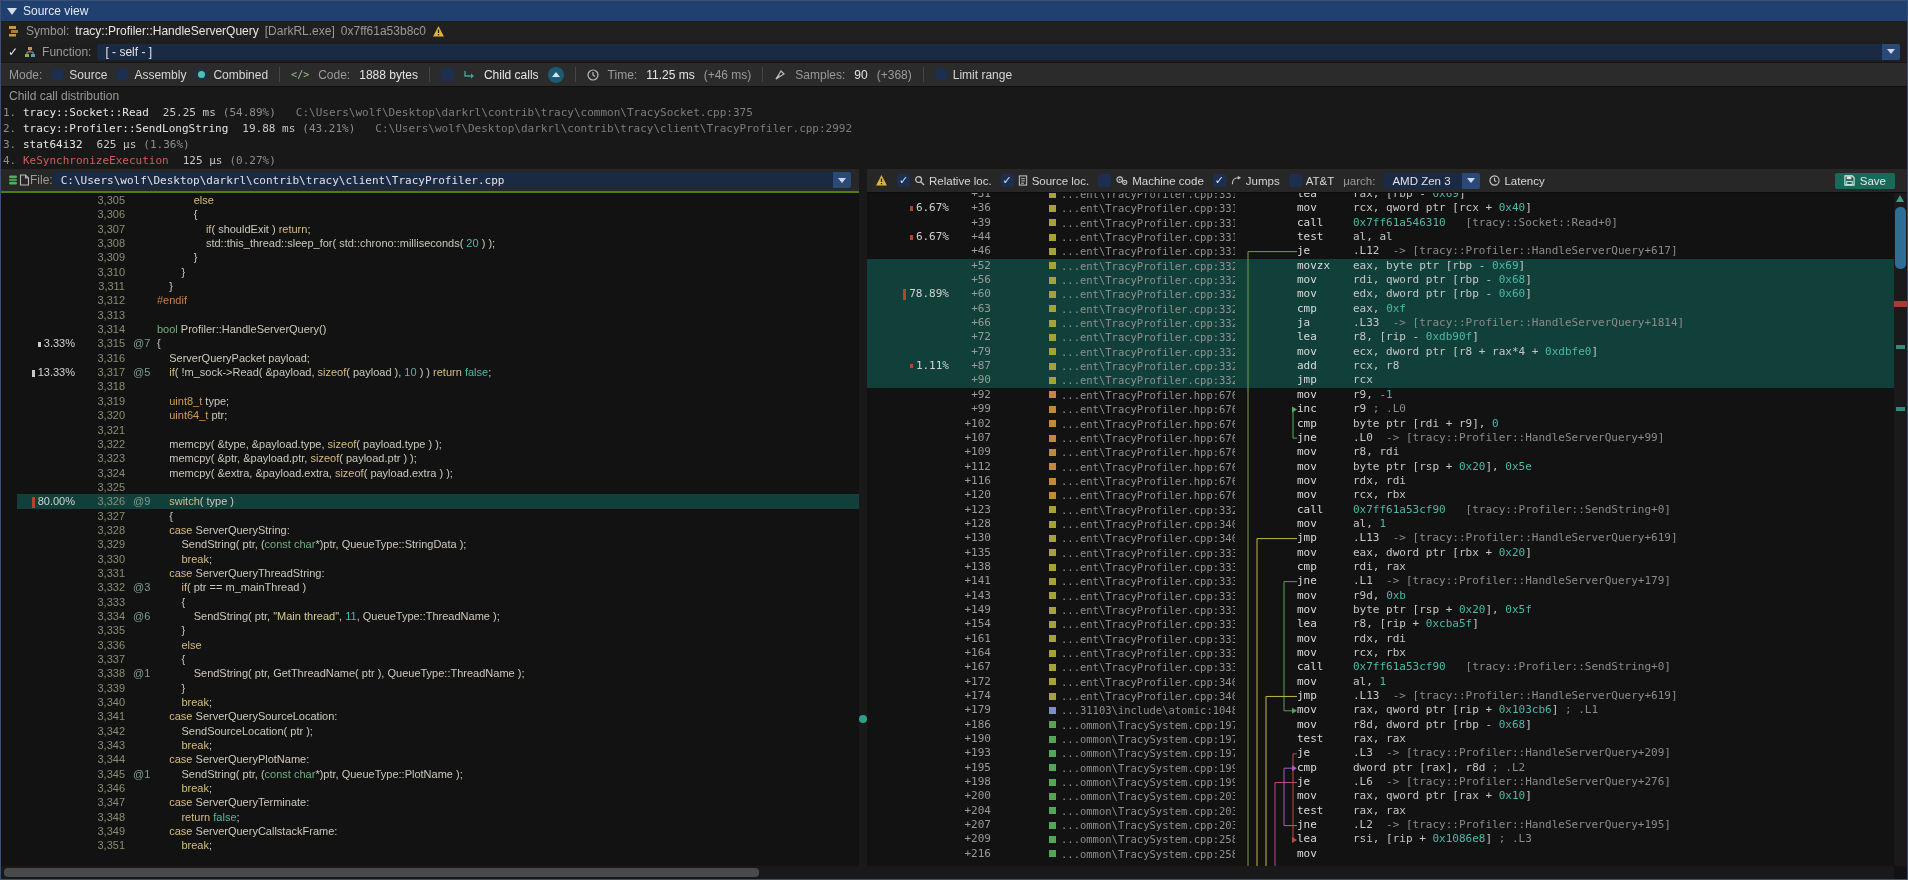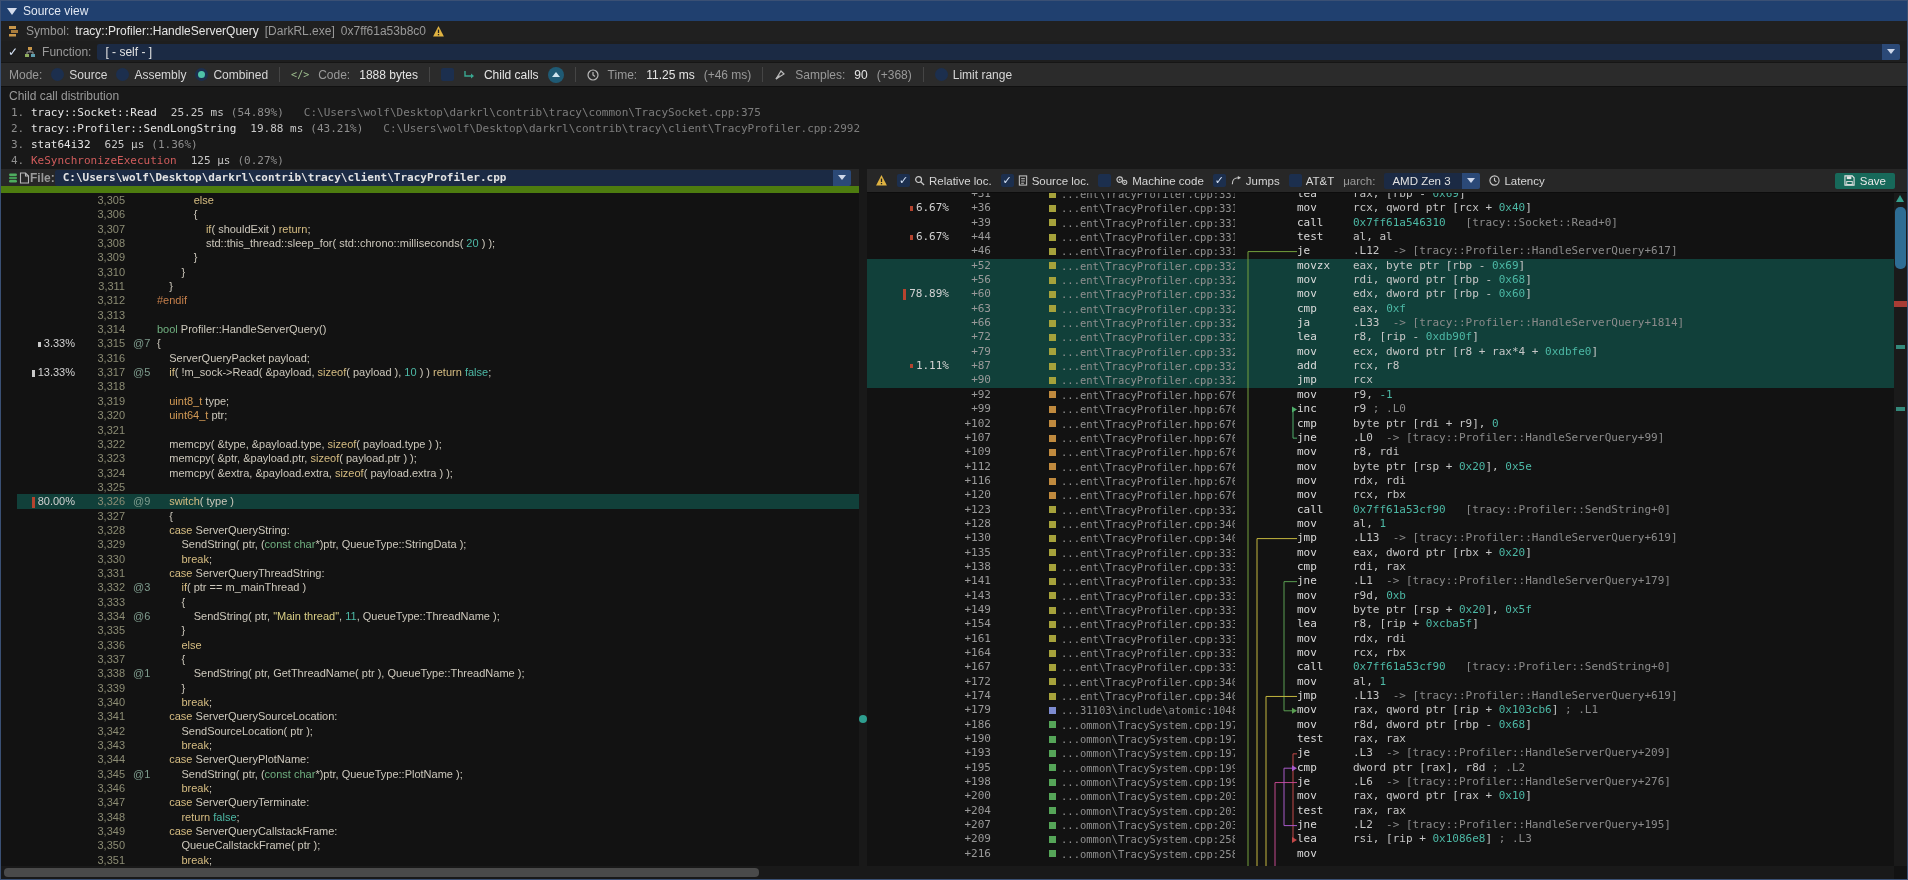--- a/index.html
+++ b/index.html
@@ -29,34 +29,34 @@
   .radio .dot { width:7px; height:7px; border-radius:50%; background:transparent; }
   .radio.on .dot { background:#4fc3a8; }
   .ritem { display:flex; align-items:center; gap:5px; color:#d6d6d6; }
   .checkbox { width:13px; height:13px; border-radius:2px; background:#1c2f4e; color:transparent; font-size:11px; line-height:13px; text-align:center; }
   .checkbox.on { color:#d7e4f7; }
   .roundbtn { width:16px; height:16px; border-radius:50%; background:#1f5a74; display:flex; align-items:center; justify-content:center; }
   .chev-up { width:0; height:0; border-left:4px solid transparent; border-right:4px solid transparent; border-bottom:5px solid #cfe4ee; }
   
   .cc-header { height:18px; line-height:18px; padding-left:8px; color:#9a9a9a; font-size:12px; background:#181818; flex:0 0 auto; }
   .cc-area { height:64px; background:#181818; overflow:hidden; flex:0 0 auto; }
-  .cc-row { height:16px; line-height:16px; font-family:"DejaVu Sans Mono", monospace; font-size:11px; padding-left:10px; white-space:nowrap; }
+  .cc-row { height:16px; line-height:16px; font-family:"DejaVu Sans Mono", monospace; font-size:11px; padding-left:2px; white-space:nowrap; }
   .cc-idx { color:#8f8f8f; display:inline-block; width:20px; }
   .cc-name { color:#e6e6e6; }
   .cc-name.kernel { color:#d05c5c; }
   .cc-time { color:#c9c9c9; margin-left:14px; }
   .cc-pct { color:#8f8f8f; margin-left:7px; }
   .cc-path { color:#7d7d7d; margin-left:20px; }
   
   .panels { flex:1; display:flex; min-height:0; background:#0e0e0e; }
   .panel-left { width:858px; flex:0 0 858px; display:flex; flex-direction:column; min-height:0; }
   .splitter { width:8px; flex:0 0 8px; background:#191919; position:relative; }
   .grip { position:absolute; top:546px; left:0px; width:8px; height:8px; border-radius:50%; background:#2e9e8f; }
   .panel-right { flex:1; display:flex; flex-direction:column; min-height:0; position:relative; }
-  .pheader { height:24px; background:#272727; border-bottom:7px solid #4d7c0f; display:flex; align-items:center; padding:0 6px; gap:0; flex:0 0 auto; font-size:12px;font-weight:bold; }
+  .pheader { height:24px; background:#272727; border-bottom:2px solid #4d7c0f; display:flex; align-items:center; padding:0 6px; gap:0; flex:0 0 auto; font-size:12px; }
   .pathcombo { flex:1; font-family:"DejaVu Sans Mono", monospace; font-size:11px; margin-right:2px; }
   
   .src-body { flex:1; background:#121212; overflow:hidden; position:relative; }
   .srow { display:flex; height:14.35px; line-height:14.35px; font-family:Liberation Sans, sans-serif; font-size:11px; white-space:pre;margin-left:16px; }
   .srow.hl { background:#11403a; }
   .s-pct { flex:0 0 60px; text-align:right; color:#d2d2d2; padding-right:2px; }
   .s-num { flex:0 0 52px; text-align:right; color:#8c8c74; padding-right:4px; }
   .s-anno { flex:0 0 28px; color:#7e9c8e; padding-left:4px; }
   .s-code { flex:1; overflow:hidden; }
   .pbar { display:inline-block; width:3px; background:#c9c9c9; margin-right:3px; vertical-align:middle; }
@@ -282,21 +282,20 @@
           <div class="srow"><span class="s-pct"></span><span class="s-num">3,340</span><span class="s-anno"></span><span class="s-code"><span class="c-d">        </span><span class="c-k">break</span><span class="c-d">;</span></span></div>
           <div class="srow"><span class="s-pct"></span><span class="s-num">3,341</span><span class="s-anno"></span><span class="s-code"><span class="c-d">    </span><span class="c-k">case</span><span class="c-d"> ServerQuerySourceLocation:</span></span></div>
           <div class="srow"><span class="s-pct"></span><span class="s-num">3,342</span><span class="s-anno"></span><span class="s-code"><span class="c-d">        SendSourceLocation( ptr );</span></span></div>
           <div class="srow"><span class="s-pct"></span><span class="s-num">3,343</span><span class="s-anno"></span><span class="s-code"><span class="c-d">        </span><span class="c-k">break</span><span class="c-d">;</span></span></div>
           <div class="srow"><span class="s-pct"></span><span class="s-num">3,344</span><span class="s-anno"></span><span class="s-code"><span class="c-d">    </span><span class="c-k">case</span><span class="c-d"> ServerQueryPlotName:</span></span></div>
           <div class="srow"><span class="s-pct"></span><span class="s-num">3,345</span><span class="s-anno">@1</span><span class="s-code"><span class="c-d">        SendString( ptr, (</span><span class="c-t">const</span><span class="c-d"> </span><span class="c-t">char</span><span class="c-d">*)ptr, QueueType::PlotName );</span></span></div>
           <div class="srow"><span class="s-pct"></span><span class="s-num">3,346</span><span class="s-anno"></span><span class="s-code"><span class="c-d">        </span><span class="c-k">break</span><span class="c-d">;</span></span></div>
           <div class="srow"><span class="s-pct"></span><span class="s-num">3,347</span><span class="s-anno"></span><span class="s-code"><span class="c-d">    </span><span class="c-k">case</span><span class="c-d"> ServerQueryTerminate:</span></span></div>
           <div class="srow"><span class="s-pct"></span><span class="s-num">3,348</span><span class="s-anno"></span><span class="s-code"><span class="c-d">        </span><span class="c-k">return</span><span class="c-d"> </span><span class="c-n">false</span><span class="c-d">;</span></span></div>
           <div class="srow"><span class="s-pct"></span><span class="s-num">3,349</span><span class="s-anno"></span><span class="s-code"><span class="c-d">    </span><span class="c-k">case</span><span class="c-d"> ServerQueryCallstackFrame:</span></span></div>
-          <div class="srow"><span class="s-pct"></span><span class="s-num">3,350</span><span class="s-anno"></span><span class="s-code"><span class="c-d">        QueueCallstackFrame( ptr );</span></span></div>
           <div class="srow"><span class="s-pct"></span><span class="s-num">3,351</span><span class="s-anno"></span><span class="s-code"><span class="c-d">        </span><span class="c-k">break</span><span class="c-d">;</span></span></div>
         </div>
       <div class="hscroll">
           <div class="hthumb"></div>
         </div>
     </div>
 
     <div class="splitter">
       <div class="grip"></div>
     </div>

